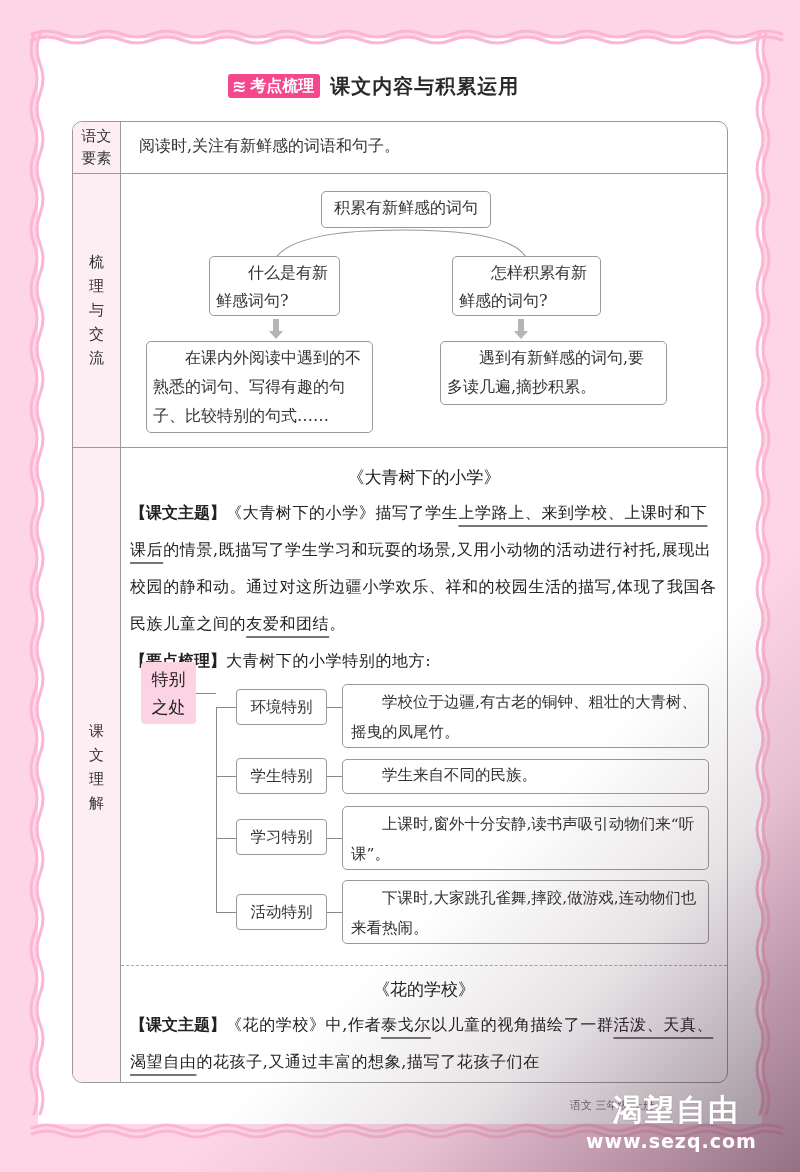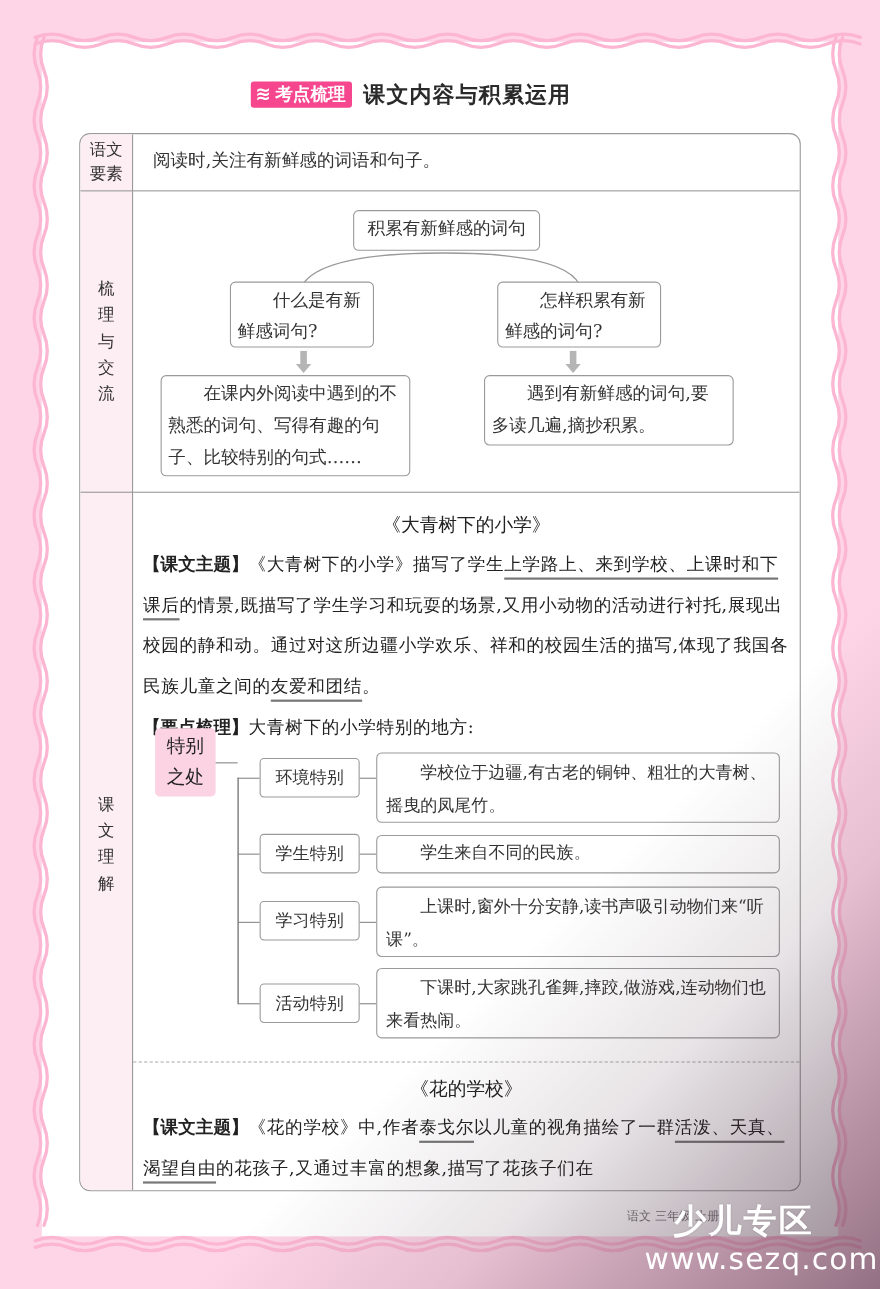--- a/index.html
+++ b/index.html
@@ -97,21 +97,21 @@
     position:absolute; left:570px; top:1098px; font-family:"DejaVu Sans","Liberation Sans",sans-serif;
     font-size:11px; color:#777;
   }
   .wm-brand {
     position:absolute; left:612px; top:1090px;
     font-family:"DejaVu Sans","Liberation Sans",sans-serif; font-weight:bold; font-size:30px; color:#ffffff;
     letter-spacing:2px; text-shadow:0 0 2px rgba(0,0,0,0.15);
   }
   .wm-url {
     position:absolute; left:586px; top:1130px;
-    font-family:"DejaVu Sans","Liberation Sans",sans-serif; font-size:27px; color:#ffffff; letter-spacing:1px;
+    font-family:"DejaVu Sans","Liberation Sans",sans-serif; font-size:19px; color:#ffffff; letter-spacing:1px;font-weight:bold;
   }
   .shade {
     position:absolute; left:0; top:0; width:800px; height:1172px; pointer-events:none;
     background:linear-gradient(135deg, rgba(0,0,0,0) 68%, rgba(60,30,50,0.12) 80%, rgba(60,30,50,0.55) 100%);
   }
   .seal {
     position:absolute; left:288px; top:455px; width:250px; height:250px; border-radius:50%;
     border:14px solid rgba(180,180,180,0.13); box-sizing:border-box; pointer-events:none;
   }
 </style>
@@ -226,14 +226,14 @@
   <div class="sec-title" style="top:856px">《花的学校》</div>
   <div class="para" style="top:884px">
     <span class="tag">【课文主题】</span><span>《花的学校》中,作者</span><span class="ul">泰戈尔</span><span>以儿童的视角描绘了一群</span><span class="ul">活泼、天真、渴望自由</span><span>的花孩子,又通过丰富的想象,描写了花孩子们在</span>
   </div>
 </div>
 
 <div class="footer">语文  三年级  上册</div>
 
 <div class="shade"></div>
 
-<div class="wm-brand">少儿专区</div>
+<div class="wm-brand">渴望自由</div>
 <div class="wm-url">www.sezq.com</div>
 
 </body></html>

